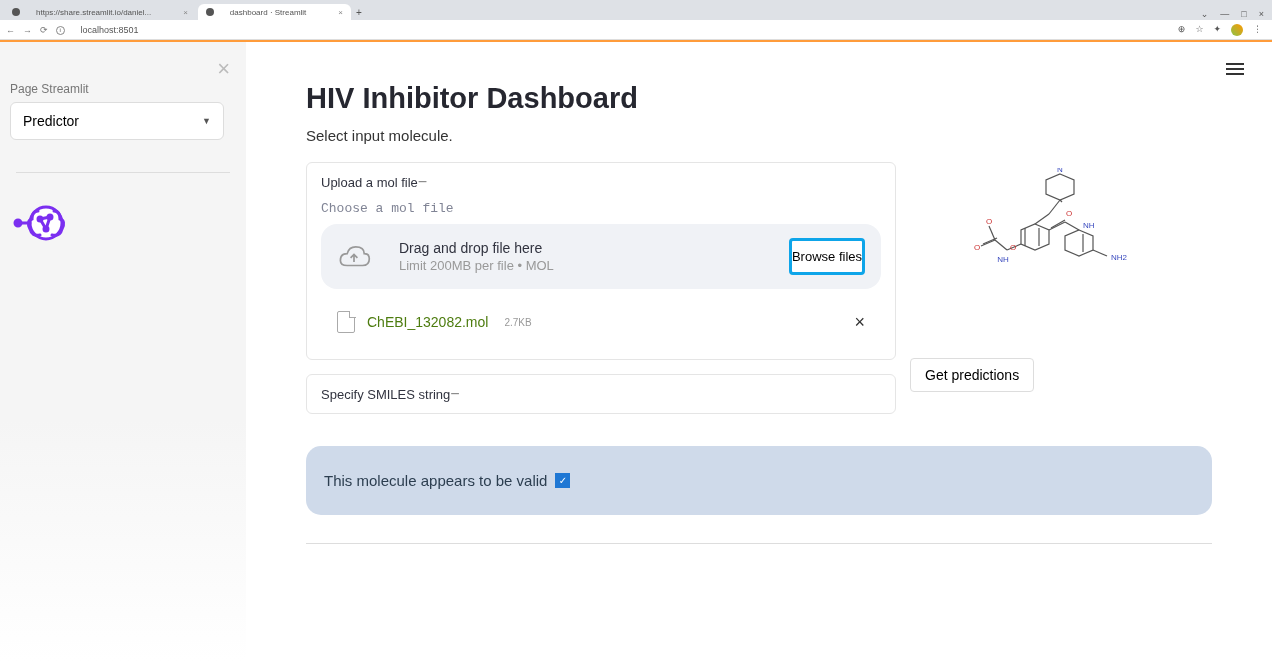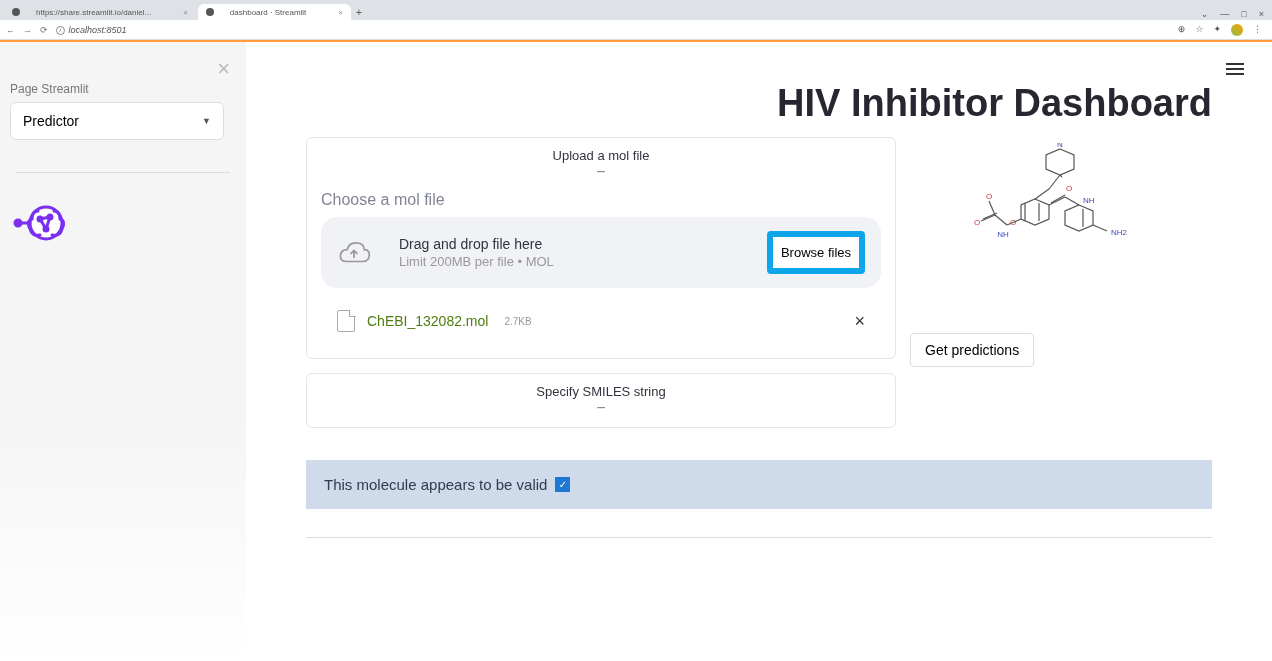--- a/index.html
+++ b/index.html
@@ -63,22 +63,21 @@
   gap: 8px;
   font-size: 9px;
   color: #555;
 }
 .nav-icons { display: flex; gap: 8px; }
 .nav-icons span { cursor: pointer; color: #777; }
 .addr-field {
   flex: 1;
   display: flex;
   align-items: flex-end;
-  gap: 4px;
-  font-style: italic;
+  gap: 16px;
 }
 .addr-field .info-icon { width:9px; height:9px; border:1px solid #888; border-radius:50%; display:inline-flex; align-items:center; justify-content:center; font-size:6px; }
 .addr-right { display:flex; gap:10px; margin-right:4px; }
 .addr-right span { cursor:pointer; }
 .profile-icon { width:12px; height:12px; border-radius:50%; background: linear-gradient(45deg,#8bc34a,#ff9800); }
 
 .orange-strip { height: 2px; background: #ff9c3b; }
 
 
 .app { display: flex; height: 619px; position: relative; }
@@ -141,67 +140,65 @@
 .hamburger {
   position: absolute;
   top: 18px;
   right: 28px;
   cursor: pointer;
   width: 18px;
 }
 .hamburger div { height: 2px; background: #333; margin: 3px 0; }
 
 .page-title {
-  font-size: 38px;
+  font-size: 29px;
   font-weight: 700;
   color: #262730;
   margin-bottom: 12px;
-  text-align: right;
 }
 .subtext { font-size: 15px; color: #333; margin-bottom: 18px; }
 
 .two-col { display: flex; gap: 14px; align-items: flex-start; }
 
 .panel {
   border: 1px solid #e5e5e5;
   border-radius: 6px;
   width: 590px;
   margin-bottom: 14px;
 }
 .panel-head {
   display: flex;
-  justify-content: space-between;
+  justify-content: flex-start;
   align-items: center;
   padding: 10px 14px;
   font-size: 13px;
   color: #31333f;
   cursor: pointer;
-  flex-direction: column;
 }
 .panel-minus { font-size: 16px; color: #888; }
 .panel-body { padding: 0 14px 14px; }
-.small-label { font-size: 16px; color: #808495; margin-bottom: 8px; }
+.small-label { font-size: 13px; color: #808495; margin-bottom: 8px; font-family: Liberation Mono, monospace; }
 
 .dropzone {
   background: #f0f2f6;
   border-radius: 16px;
   padding: 14px 16px;
   display: flex;
   align-items: center;
   gap: 28px;
 }
 .cloud-icon { width: 34px; height: 28px; color: #999; }
 .dz-text-main { font-size: 14px; color: #31333f; }
 .dz-text-sub { font-size: 13px; color: #999; margin-top: 2px; }
 .browse-btn {
   margin-left: auto;
   background: #fff;
-  border: 6px solid #0ea5e9;
+  border: 3px solid #0ea5e9;
   border-radius: 4px;
-  padding: 8px 8px;
+  padding: 8px 0;
   font-size: 13px;
   cursor: pointer;
 }
 
 .file-row {
   display: flex;
   align-items: center;
   gap: 12px;
   padding: 12px 16px;
   margin-top: 10px;
@@ -227,22 +224,22 @@
   background: #fff;
   border: 1px solid #ddd;
   border-radius: 4px;
   padding: 8px 14px;
   font-size: 14px;
   cursor: pointer;
 }
 
 .info-banner {
   background: #cfdaea;
-  border-radius: 0;
-  padding: 16px 18px;
+  border-radius: 15px;
+  padding: 26px 18px;
   font-size: 15px;
   color: #2c3e50;
   display: flex;
   align-items: center;
   gap: 8px;
   margin-top: 18px;
 }
 .check-icon { width:15px; height:15px; background:#1f77d4; color:#fff; display:inline-flex; align-items:center; justify-content:center; font-size:10px; }
 
 .bottom-hr { border:none; border-top:1px solid #ddd; margin-top: 28px; }
@@ -319,20 +316,21 @@
   </aside>
 
   <main class="main">
     <div class="hamburger">
       <div></div>
         <div></div>
         <div></div>
     </div>
 
     <h1 class="page-title">HIV Inhibitor Dashboard</h1>
+    <div class="subtext">Select input molecule.</div>
 
     <div class="two-col">
       <div>
 
         <div class="panel">
           <div class="panel-head">
             <span>Upload a mol file</span>
             <span class="panel-minus">−</span>
           </div>
           <div class="panel-body">

